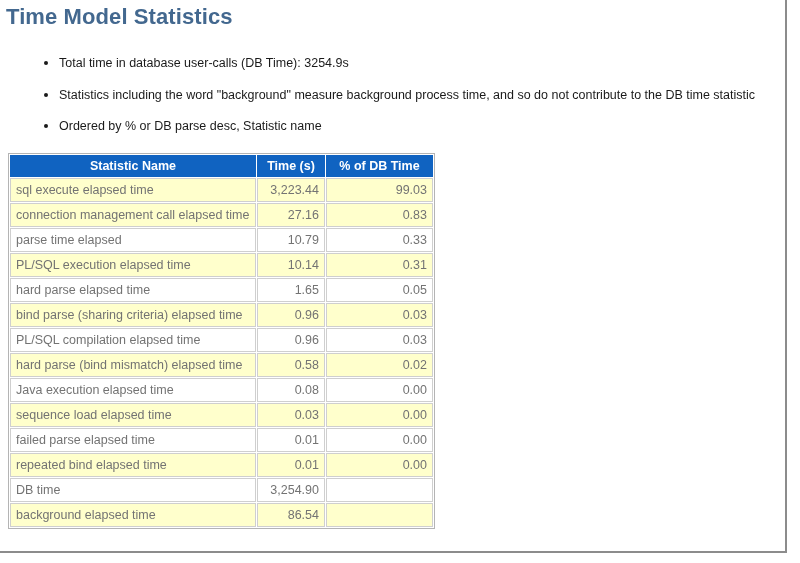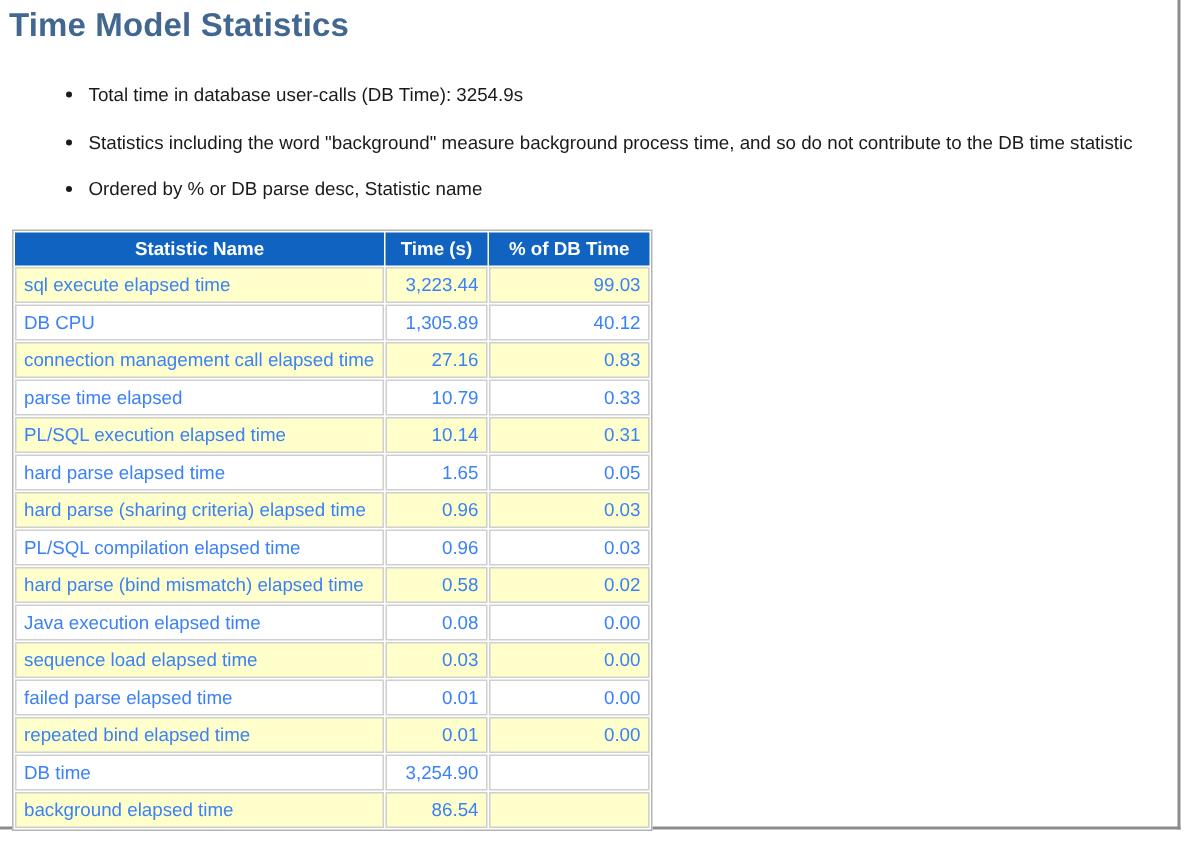--- a/index.html
+++ b/index.html
@@ -91,21 +91,21 @@
     font-family: "Liberation Sans", sans-serif;
   }
   table#stats-table td {
     border: 1px solid #cfcfcf;
     padding: 3px 5px;
     height: 16px;
     font-size: 12.5px;
     white-space: nowrap;
     overflow: hidden;
     font-family: "Liberation Sans", sans-serif;
-    color: #3b82f6;
+    color: #737373;
   }
   table#stats-table td.num { text-align: right; }
   table#stats-table tr.odd  td { background: #ffffcc; }
   table#stats-table tr.even td { background: #ffffff; }
 </style>
 </head>
 <body>
 
 <div id="page-frame"></div>
 
@@ -132,25 +132,20 @@
           <th>Time (s)</th>
           <th>% of DB Time</th>
         </tr>
       </thead>
       <tbody id="stats-tbody">
           <tr class="odd">
             <td>sql execute elapsed time</td>
             <td class="num">3,223.44</td>
             <td class="num">99.03</td>
           </tr>
-          <tr class="even">
-            <td>DB CPU</td>
-            <td class="num">1,305.89</td>
-            <td class="num">40.12</td>
-          </tr>
           <tr class="odd">
             <td>connection management call elapsed time</td>
             <td class="num">27.16</td>
             <td class="num">0.83</td>
           </tr>
           <tr class="even">
             <td>parse time elapsed</td>
             <td class="num">10.79</td>
             <td class="num">0.33</td>
           </tr>
@@ -158,21 +153,21 @@
             <td>PL/SQL execution elapsed time</td>
             <td class="num">10.14</td>
             <td class="num">0.31</td>
           </tr>
           <tr class="even">
             <td>hard parse elapsed time</td>
             <td class="num">1.65</td>
             <td class="num">0.05</td>
           </tr>
           <tr class="odd">
-            <td>hard parse (sharing criteria) elapsed time</td>
+            <td>bind parse (sharing criteria) elapsed time</td>
             <td class="num">0.96</td>
             <td class="num">0.03</td>
           </tr>
           <tr class="even">
             <td>PL/SQL compilation elapsed time</td>
             <td class="num">0.96</td>
             <td class="num">0.03</td>
           </tr>
           <tr class="odd">
             <td>hard parse (bind mismatch) elapsed time</td>

